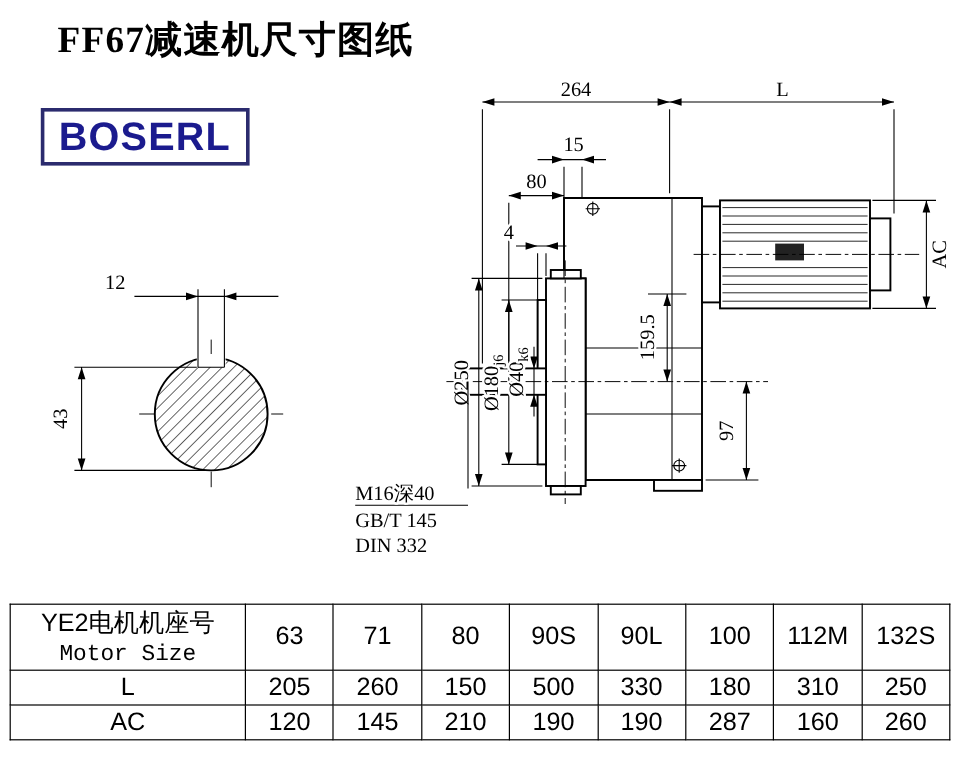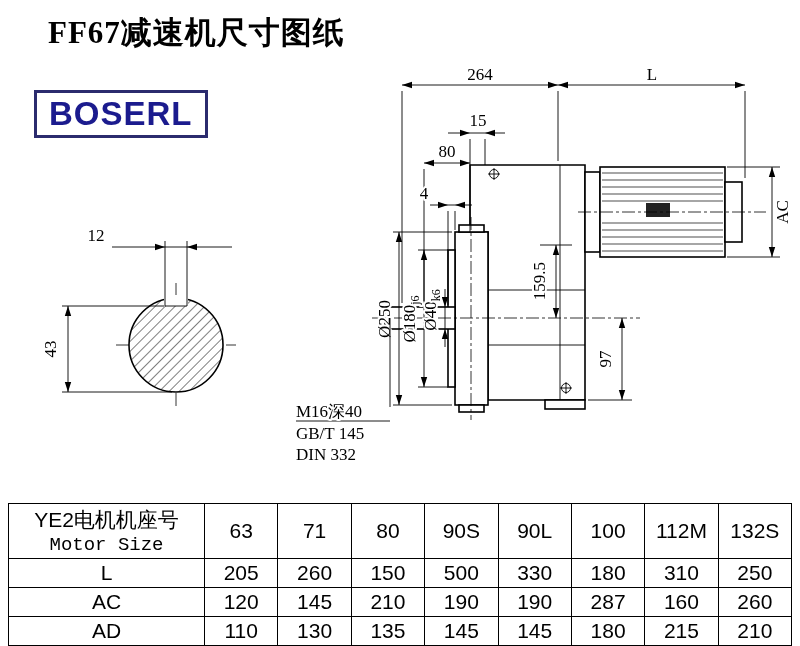--- a/index.html
+++ b/index.html
@@ -168,27 +168,16 @@
       <td>AC</td>
       <td>120</td>
       <td>145</td>
       <td>210</td>
       <td>190</td>
       <td>190</td>
       <td>287</td>
       <td>160</td>
       <td>260</td>
     </tr>
-    <tr>
-      <td>AD</td>
-      <td>110</td>
-      <td>130</td>
-      <td>135</td>
-      <td>145</td>
-      <td>145</td>
-      <td>180</td>
-      <td>215</td>
-      <td>210</td>
-    </tr>
   </tbody>
     </table>
 
 </div>
 
 </body></html>

